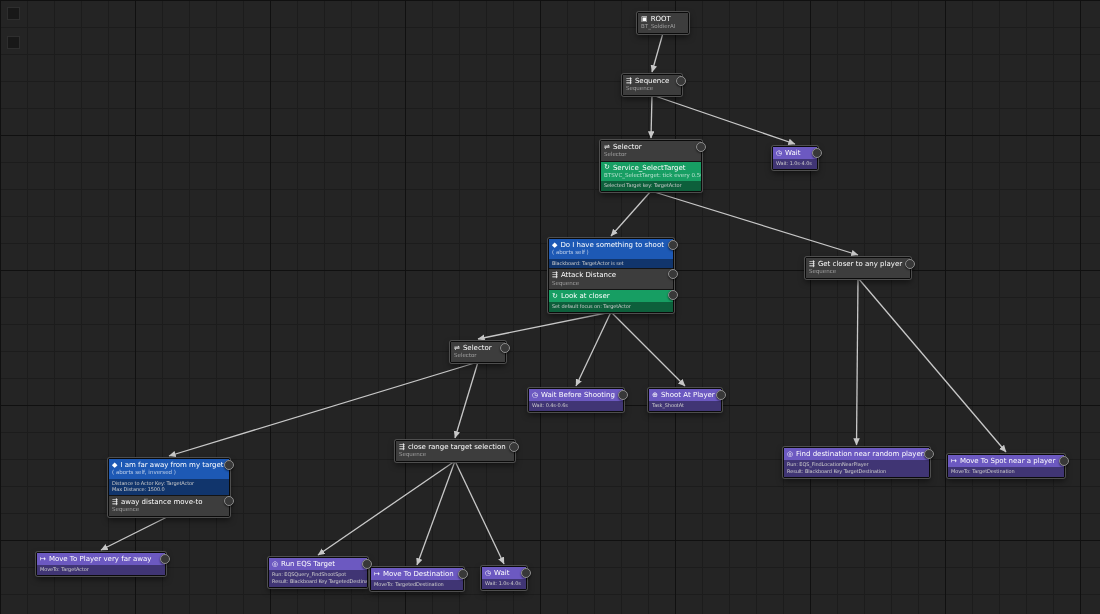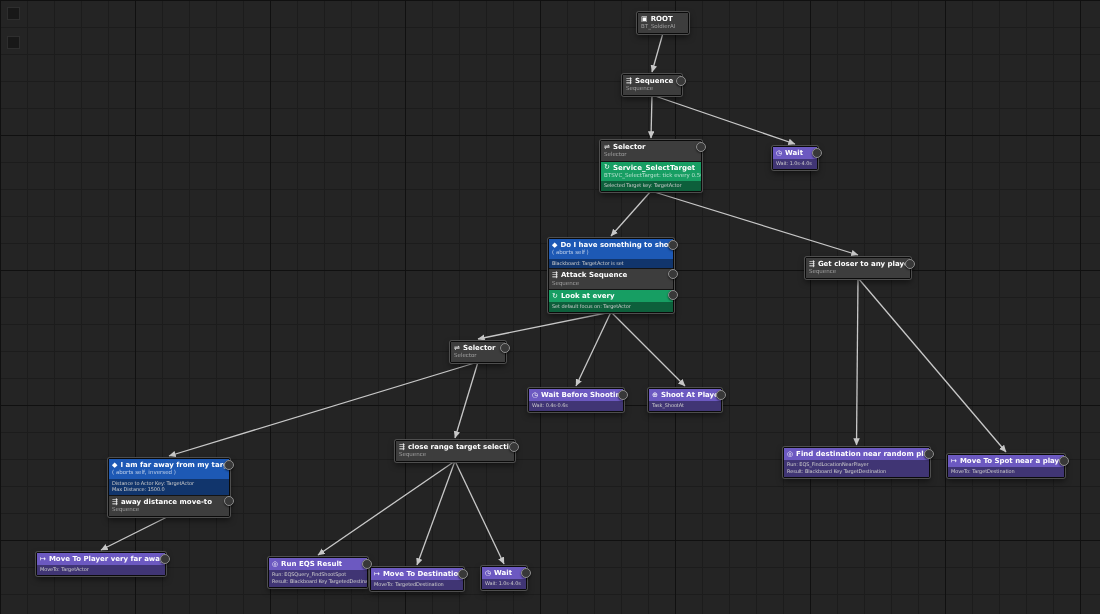--- a/index.html
+++ b/index.html
@@ -27,21 +27,21 @@
     overflow:visible;
   }
   .sec{position:relative;padding:2px 4px 2px 3px;overflow:hidden;}
   .sec + .sec{border-top:1px solid #141414;}
   .sec.dark{background:#3d3d3d;}
   .sec.blue{background:#1d59b5;}
   .sec.green{background:#179e63;}
   .sec.purple{background:#6c59c1;}
   .trow{display:flex;align-items:center;gap:3px;}
   .icon{font-size:7px;color:#ffffff;line-height:1;flex:0 0 auto;}
-  .title{font-size:7px;font-weight:bold;color:#ffffff;white-space:nowrap;line-height:1.2;}
+  .title{font-size:7px;font-weight:normal;color:#ffffff;white-space:nowrap;line-height:1.2;}
   .sub{font-size:5.5px;color:rgba(255,255,255,.68);white-space:nowrap;line-height:1.3;}
   .sec.dark .sub{color:#a0a0a0;}
   .details{margin:2px -4px -2px -3px;padding:1px 4px 2px 3px;background:rgba(0,0,0,.4);}
   .dline{font-size:5px;letter-spacing:-0.1px;color:#cccccc;white-space:nowrap;line-height:1.35;}
   .dot{
     position:absolute;right:-4.5px;width:8px;height:8px;border-radius:50%;
     background:#383838;border:1px solid #8d8d8d;box-shadow:0 1px 2px rgba(0,0,0,.6);
     z-index:3;
   }
   .artifact{position:absolute;width:11px;height:11px;background:#181818;border:1px solid #2e2e2e;z-index:0;}
@@ -132,28 +132,28 @@
             <span class="title">Do I have something to shoot</span>
           </div>
           <div class="sub">( aborts self )</div>
           <div class="details">
             <div class="dline">Blackboard: TargetActor is set</div>
           </div>
         </div>
         <div class="sec dark">
           <div class="trow">
             <span class="icon">⇶</span>
-            <span class="title">Attack Sequence</span>
+            <span class="title">Attack Distance</span>
           </div>
           <div class="sub">Sequence</div>
         </div>
         <div class="sec green">
           <div class="trow">
             <span class="icon">↻</span>
-            <span class="title">Look at every</span>
+            <span class="title">Look at closer</span>
           </div>
           <div class="details">
             <div class="dline">Set default focus on: TargetActor</div>
           </div>
         </div>
         <span class="dot" style="top: 1px;"></span>
         <span class="dot" style="top: 30px;"></span>
         <span class="dot" style="top: 51px;"></span>
       </div>
       <div class="node" style="left: 805px; top: 257px; width: 104px;">
@@ -241,21 +241,21 @@
           <div class="details">
             <div class="dline">MoveTo: TargetActor</div>
           </div>
         </div>
         <span class="dot" style="top: 1px;"></span>
       </div>
       <div class="node" style="left: 268px; top: 557px; width: 98px;">
         <div class="sec purple">
           <div class="trow">
             <span class="icon">◎</span>
-            <span class="title">Run EQS Result</span>
+            <span class="title">Run EQS Target</span>
           </div>
           <div class="details">
             <div class="dline">Run: EQSQuery_FindShootSpot</div>
             <div class="dline">Result: Blackboard Key TargetedDestination</div>
           </div>
         </div>
         <span class="dot" style="top: 1px;"></span>
       </div>
       <div class="node" style="left: 370px; top: 567px; width: 92px;">
         <div class="sec purple">

